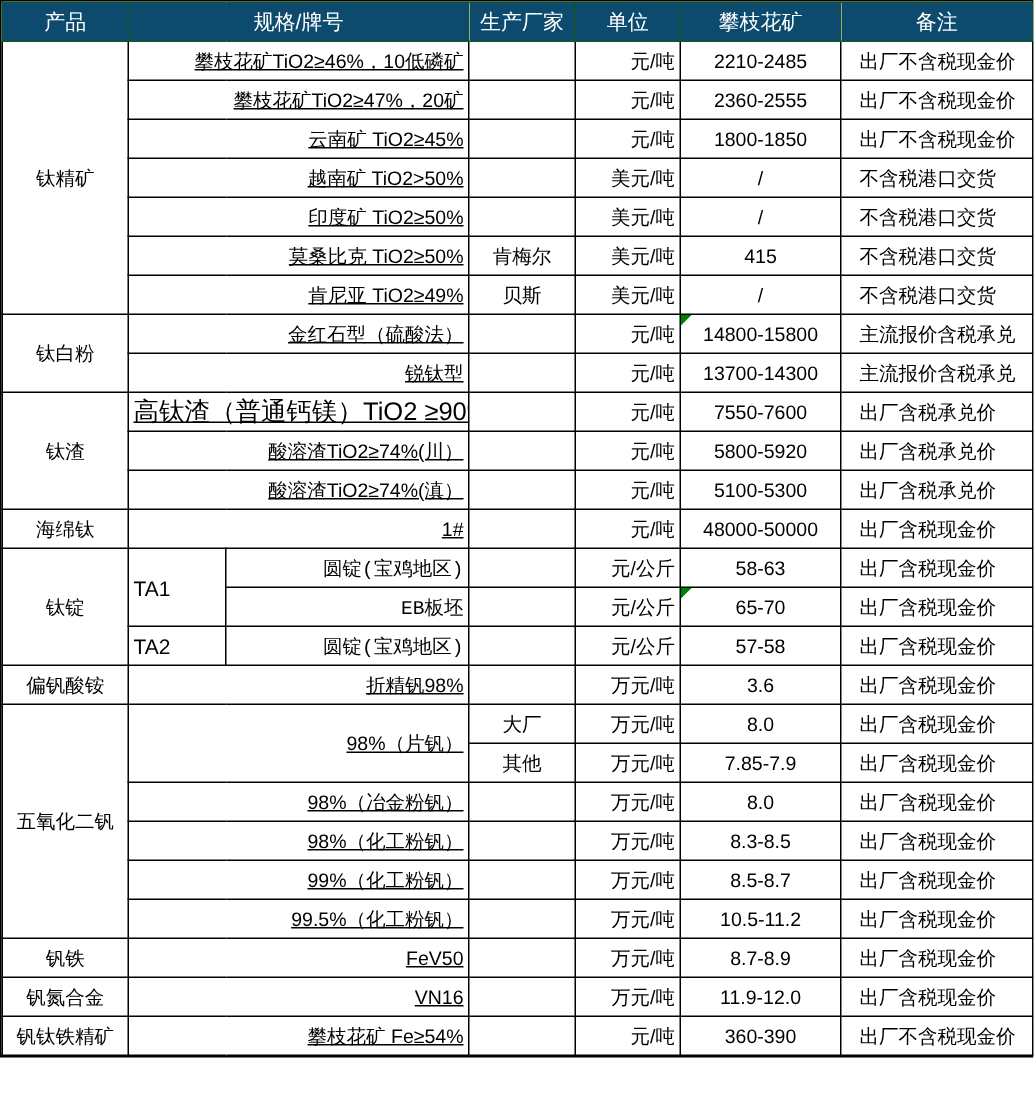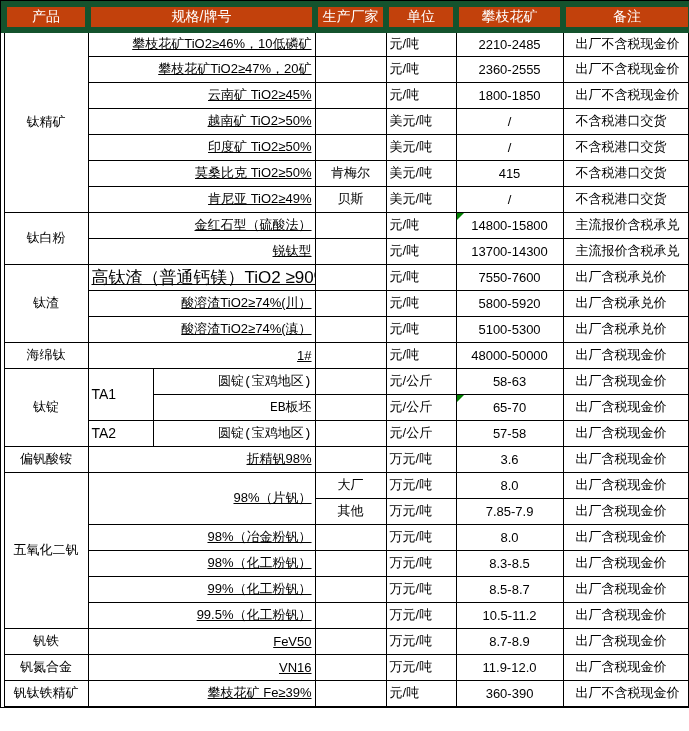--- a/index.html
+++ b/index.html
@@ -1,28 +1,28 @@
 <!DOCTYPE html>
 <html><head>
 <meta charset="utf-8">
 <style>
   html,body{margin:0;padding:0;background:#fff;}
   body{width:689px;height:731px;font-family:"Liberation Sans","DejaVu Sans",sans-serif;color:#000;}
   .table-wrap{width:689px;box-sizing:border-box;border:1px solid #000;}
   table{border-collapse:collapse;table-layout:fixed;width:100%;}
   tr{height:26px;}
-  th{background:#c2410c;color:#fff;border:6px solid #14532d;font-size:14px;font-weight:normal;text-align:center;padding:0;overflow:hidden;white-space:nowrap;}
+  th{background:#0c4a6e;color:#fff;border:1px solid #14532d;font-size:14px;font-weight:normal;text-align:center;padding:0;overflow:hidden;white-space:nowrap;}
   td{border:1px solid #000;font-size:13px;padding:0 3px;overflow:hidden;white-space:nowrap;vertical-align:middle;}
   td.product{text-align:center;padding:0 1px;}
   td.spec{text-align:right;text-decoration:underline;}
   td.spec.small{font-size:17px;}
   td.ta{text-align:left;font-size:14px;}
   td.sub{text-align:right;font-family:Liberation Mono, monospace;}
   td.mfr{text-align:center;}
-  td.unit{text-align:left;margin-top:26px;}
+  td.unit{text-align:right;margin-top:26px;}
   td.price{text-align:center;position:relative;}
   td.note{text-align:left;padding:0 12px;}
   .flag{position:absolute;top:0;left:0;width:0;height:0;border-top:7px solid #008000;border-right:7px solid transparent;}
 </style>
 </head>
 <body>
 
 <div class="table-wrap">
 <table>
   <colgroup>
@@ -234,21 +234,21 @@
     <td class="product">钒氮合金</td>
     <td class="spec" colspan="2">VN16</td>
     <td class="mfr"></td>
     <td class="unit">万元/吨</td>
     <td class="price">11.9-12.0</td>
     <td class="note">出厂含税现金价</td>
   </tr>
 
   <tr>
     <td class="product">钒钛铁精矿</td>
-    <td class="spec" colspan="2">攀枝花矿 Fe≥39%</td>
+    <td class="spec" colspan="2">攀枝花矿 Fe≥54%</td>
     <td class="mfr"></td>
     <td class="unit">元/吨</td>
     <td class="price">360-390</td>
     <td class="note">出厂不含税现金价</td>
   </tr>
 </tbody>
     </table>
 </div>
 
 </body></html>

